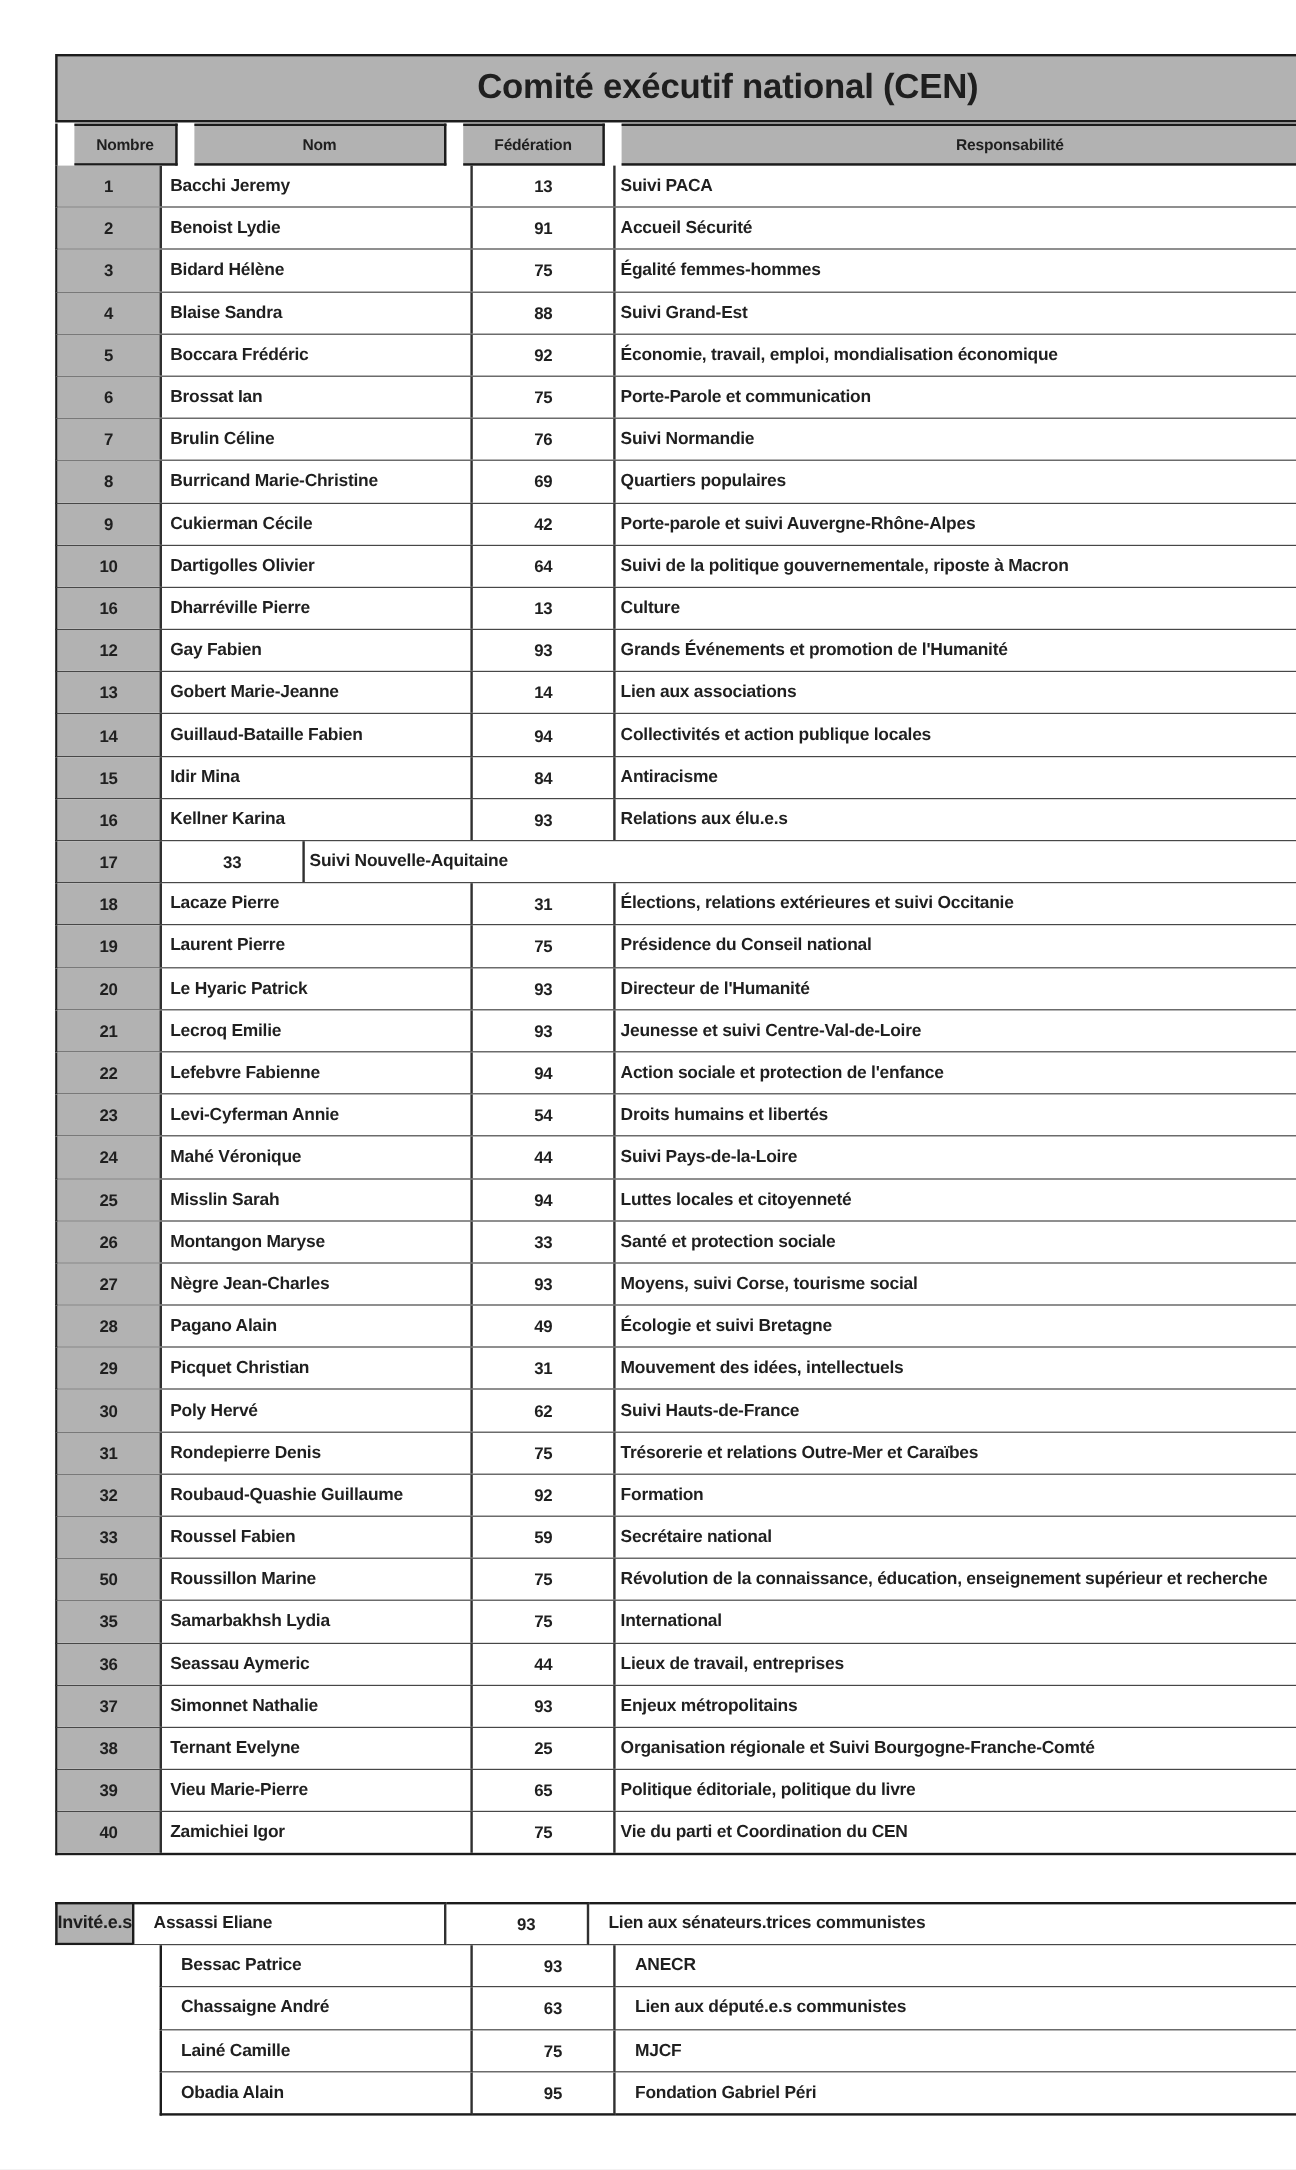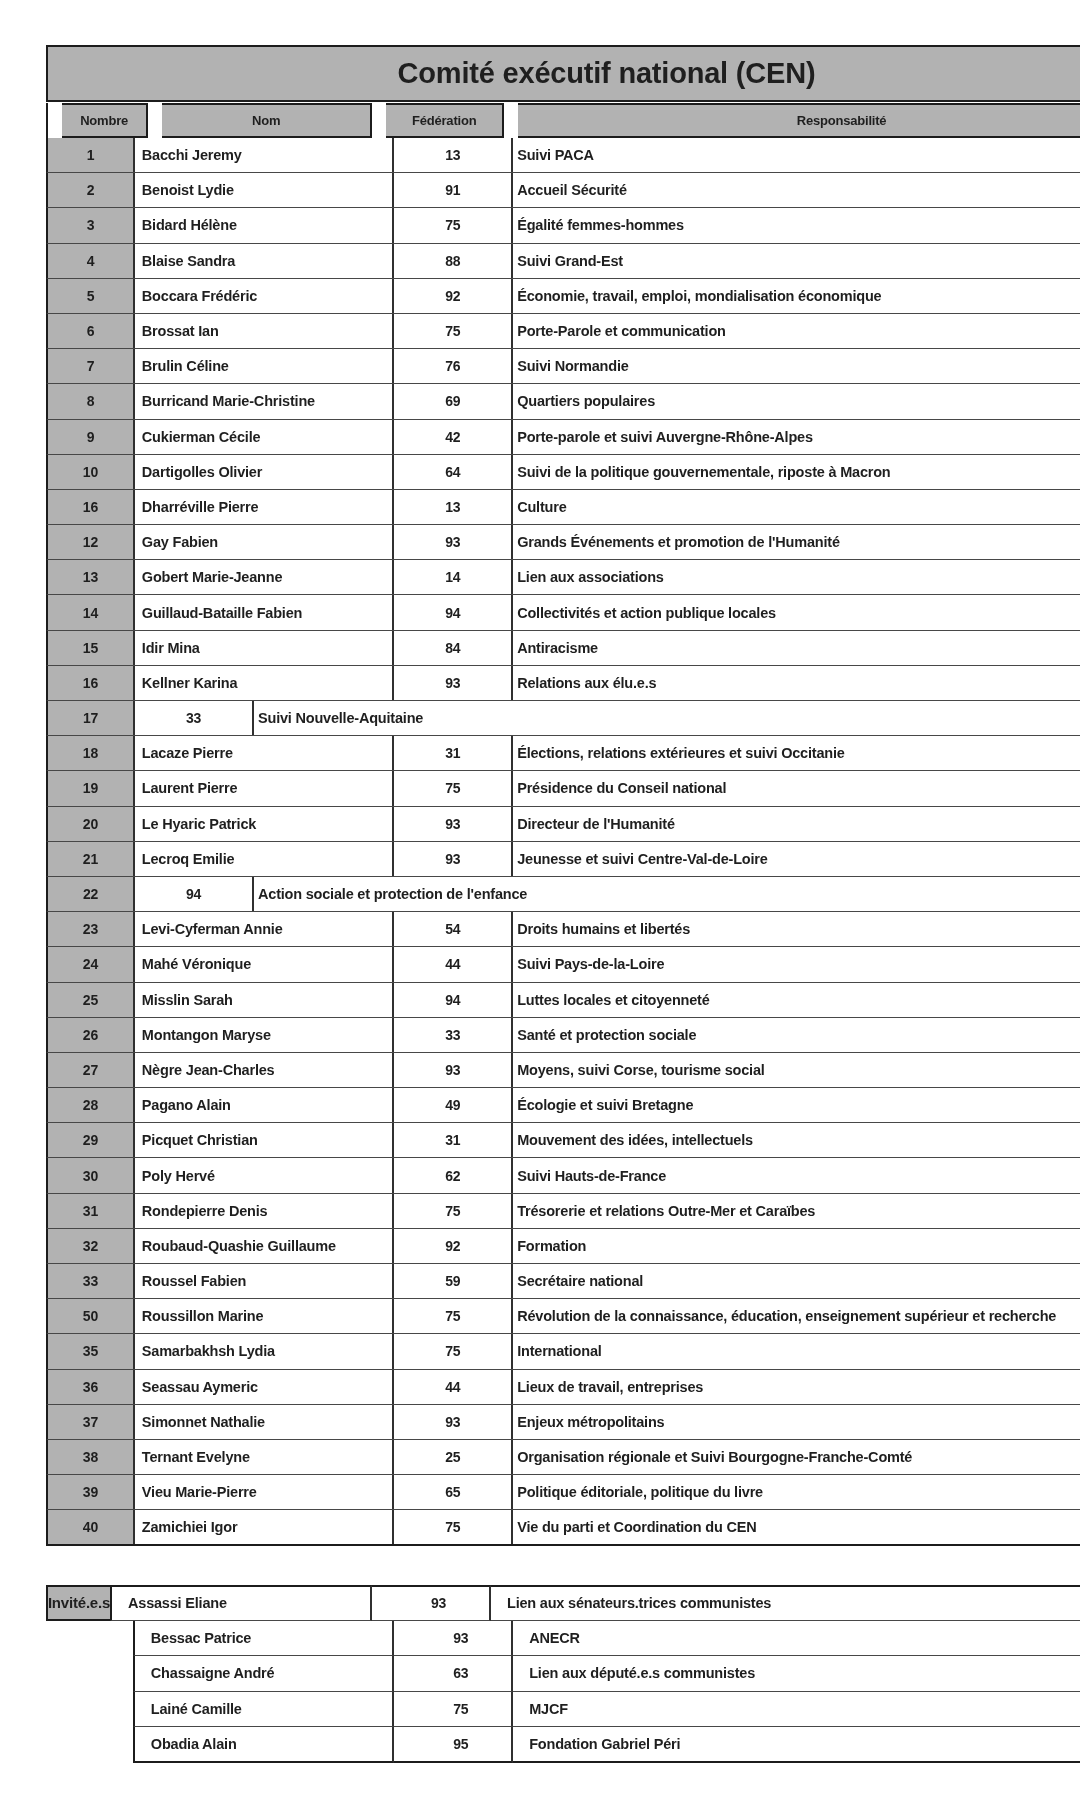--- a/index.html
+++ b/index.html
@@ -212,20 +212,21 @@
           <div class="cell resp">Directeur de l'Humanité</div>
         </div>
         <div class="body-row">
           <div class="cell num">21</div>
           <div class="cell name">Lecroq Emilie</div>
           <div class="cell fed">93</div>
           <div class="cell resp">Jeunesse et suivi Centre-Val-de-Loire</div>
         </div>
         <div class="body-row">
           <div class="cell num">22</div>
+          <div class="cell name">Lefebvre Fabienne</div>
           <div class="cell fed">94</div>
           <div class="cell resp">Action sociale et protection de l'enfance</div>
         </div>
         <div class="body-row">
           <div class="cell num">23</div>
           <div class="cell name">Levi-Cyferman Annie</div>
           <div class="cell fed">54</div>
           <div class="cell resp">Droits humains et libertés</div>
         </div>
         <div class="body-row">

